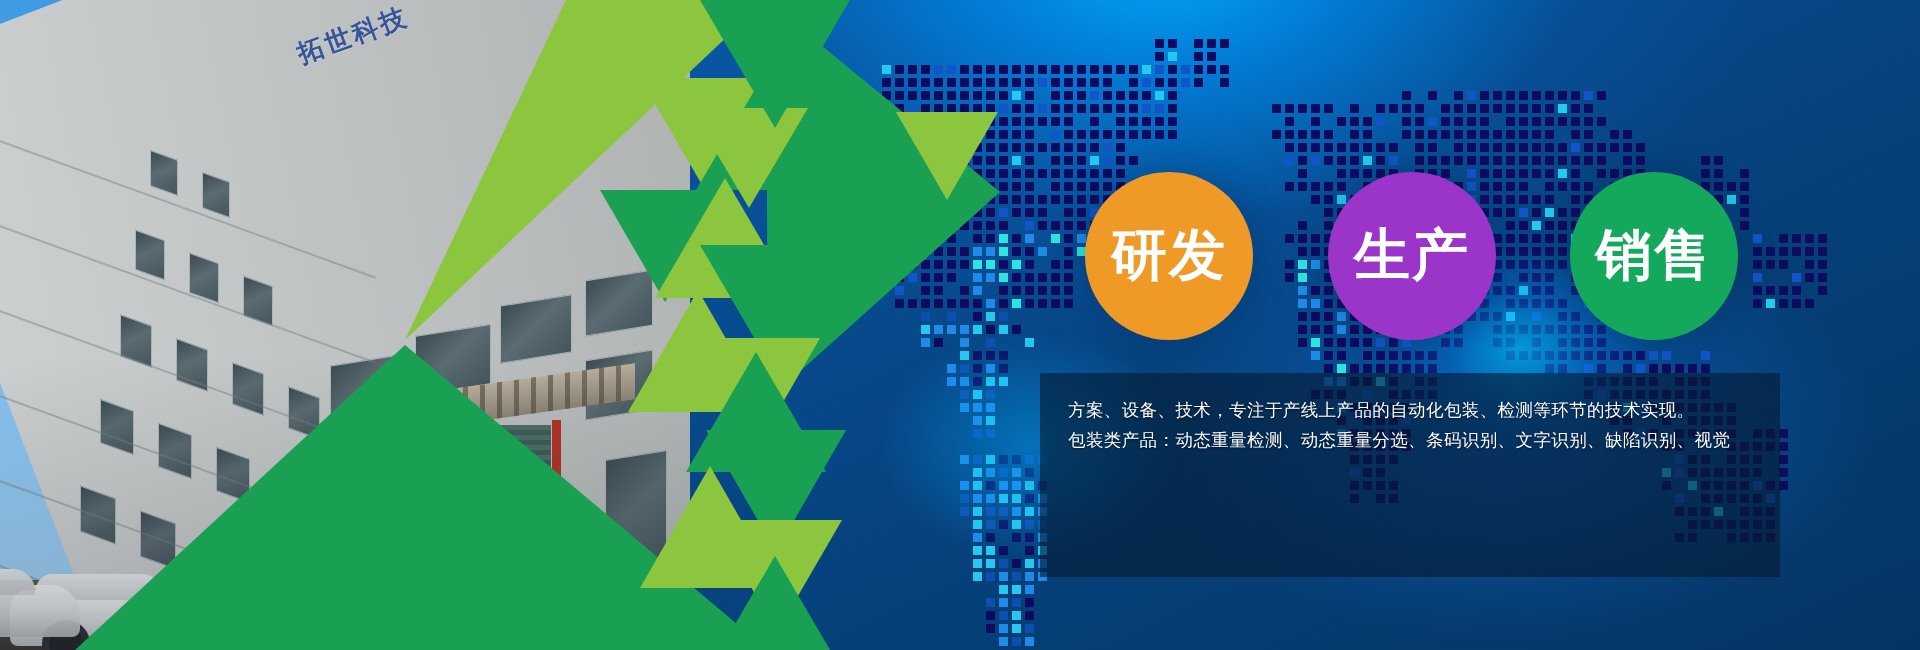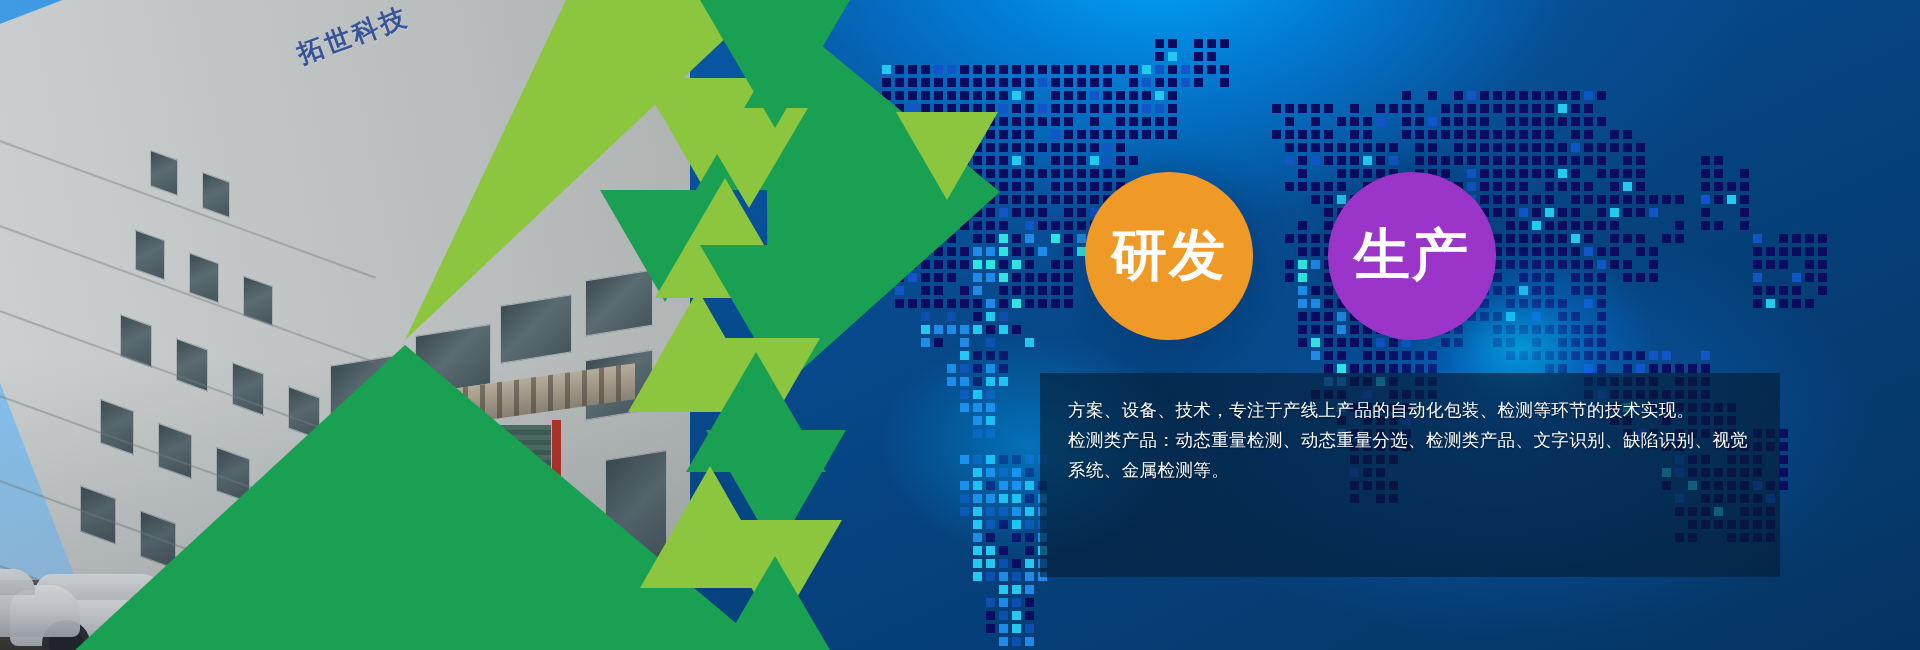--- a/index.html
+++ b/index.html
@@ -1406,22 +1406,24 @@
       <span class="tri" style="left:896px;top:112px;border-left:51px solid transparent;border-right:51px solid transparent;border-top:88px solid #8cc63f;"></span>
       <span class="tri" style="left:700px;top:0px;border-left:75px solid transparent;border-right:75px solid transparent;border-top:128px solid #1aa053;"></span>
     </div>
 
   <div class="badge" id="badge0" style="left: 1085px; top: 172px; width: 168px; height: 168px; font-size: 56px; background: rgb(239, 154, 39);">
     <span>研发</span>
   </div>
   <div class="badge" id="badge1" style="left: 1328px; top: 172px; width: 168px; height: 168px; font-size: 56px; background: rgb(155, 53, 201);">
     <span>生产</span>
   </div>
+  <div class="badge" id="badge2" style="left: 1570px; top: 172px; width: 168px; height: 168px; font-size: 56px; background: rgb(20, 168, 92);">
+    <span>销售</span>
+  </div>
 
   <div class="panel">
     <div class="ptext" id="panel-text">
         <p>方案、设备、技术，专注于产线上产品的自动化包装、检测等环节的技术实现。</p>
-        <p>检测类产品：动态重量检测、动态重量分选、检测类产品、文字识别、缺陷识别、视觉</p>
-        <p>系统、金属检测等。</p>
+        <p>包装类产品：动态重量检测、动态重量分选、条码识别、文字识别、缺陷识别、视觉</p>
       </div>
   </div>
 
 </div>
 
 </body></html>

